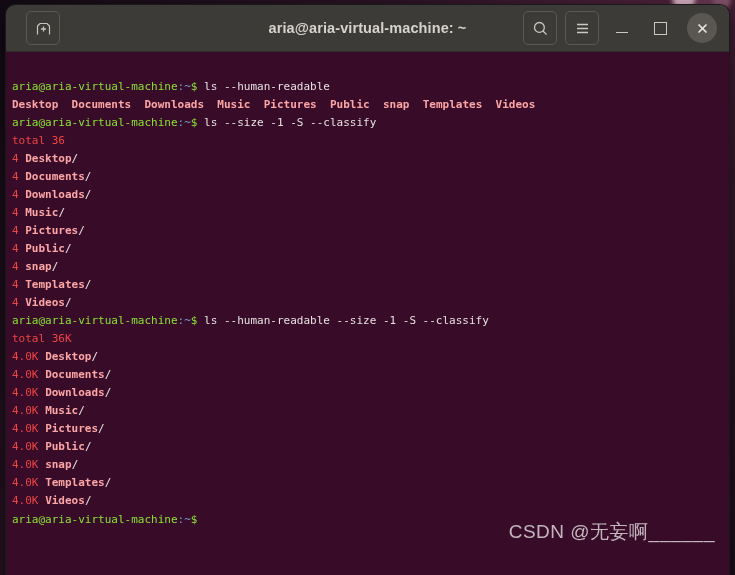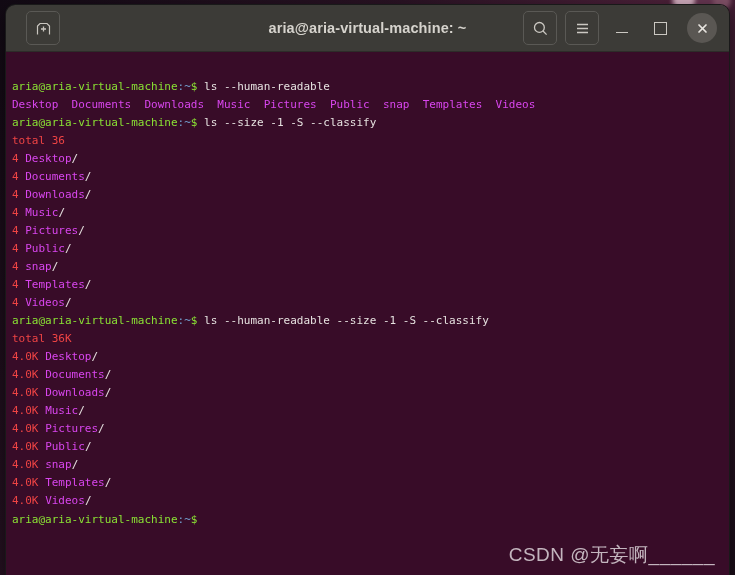--- a/index.html
+++ b/index.html
@@ -131,36 +131,36 @@
     color: #e6e2e0;
     margin-top: 22px;
   }
   .line { height: 18px; }
 
   .c-user   { color: #8ae234; }
   .c-colon  { color: #729fcf; }
   .c-path   { color: #729fcf; }
   .c-dollar { color: #8ae234; }
   .c-cmd    { color: #e6e2e0; }
-  .c-dir    { color: #d946ef; font-weight: normal; }
+  .c-dir    { color: #fca5a5; font-weight: bold; }
   .c-plain  { color: #ef4444; }
   .c-slash  { color: #e6e2e0; }
 
   #cursor {
     display: inline-block;
     width: 8px;
     height: 15px;
     background: transparent;
     vertical-align: -2px;
   }
 
   #watermark {
     position: absolute;
     right: 14px;
-    bottom: 7px;
+    bottom: 30px;
     font-family: "Liberation Sans", sans-serif;
     font-size: 19px;
     color: #cfc4cb;
     opacity: .92;
     letter-spacing: .5px;
     white-space: pre;
     pointer-events: none;
   }
 </style>
 </head>

